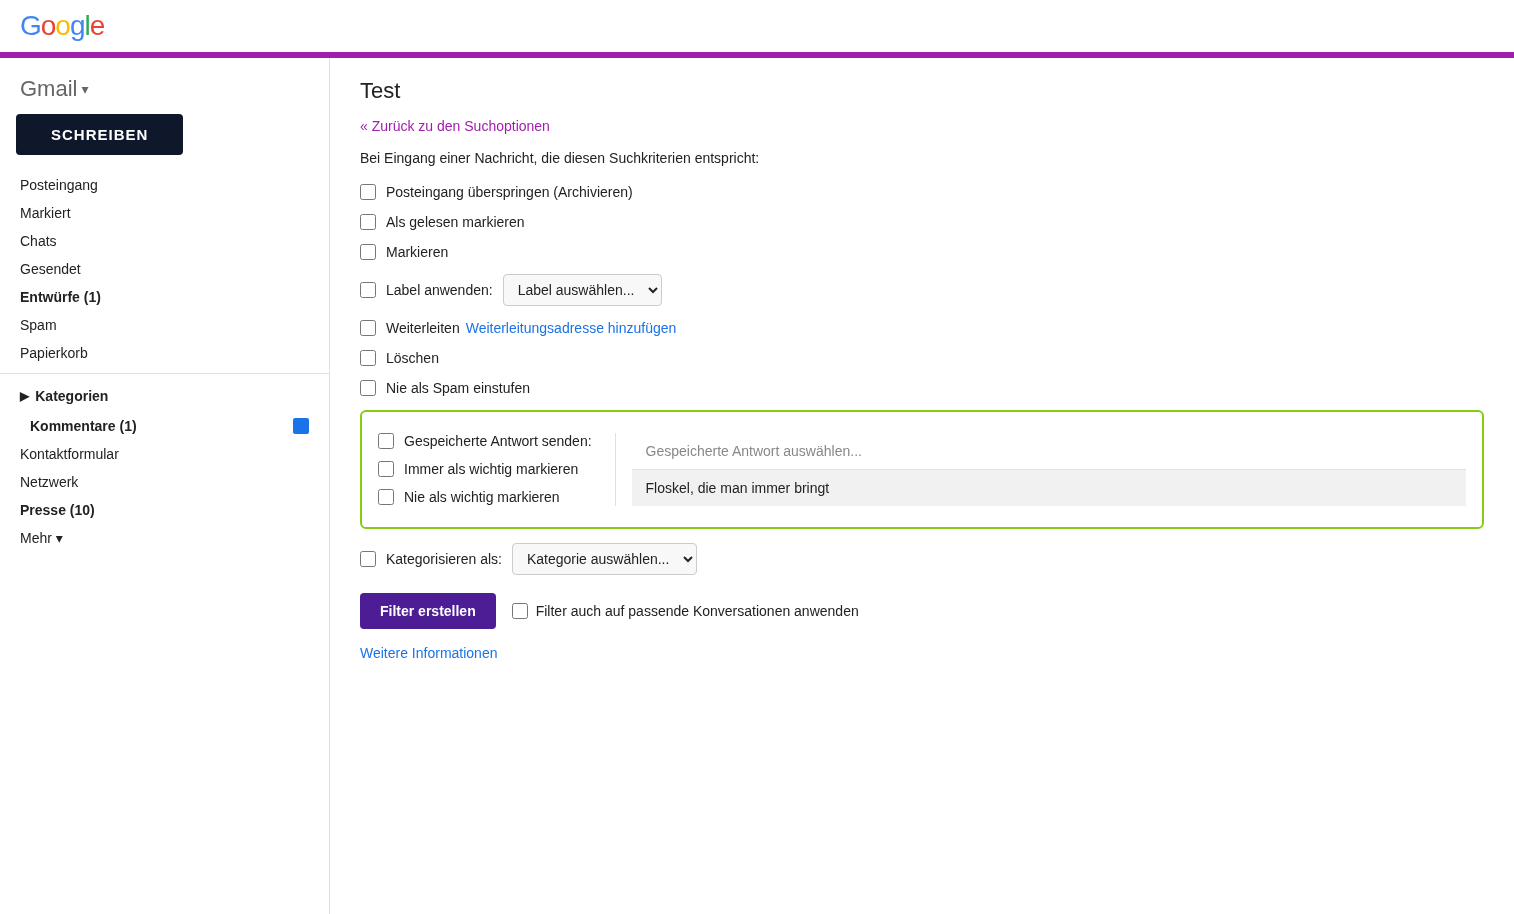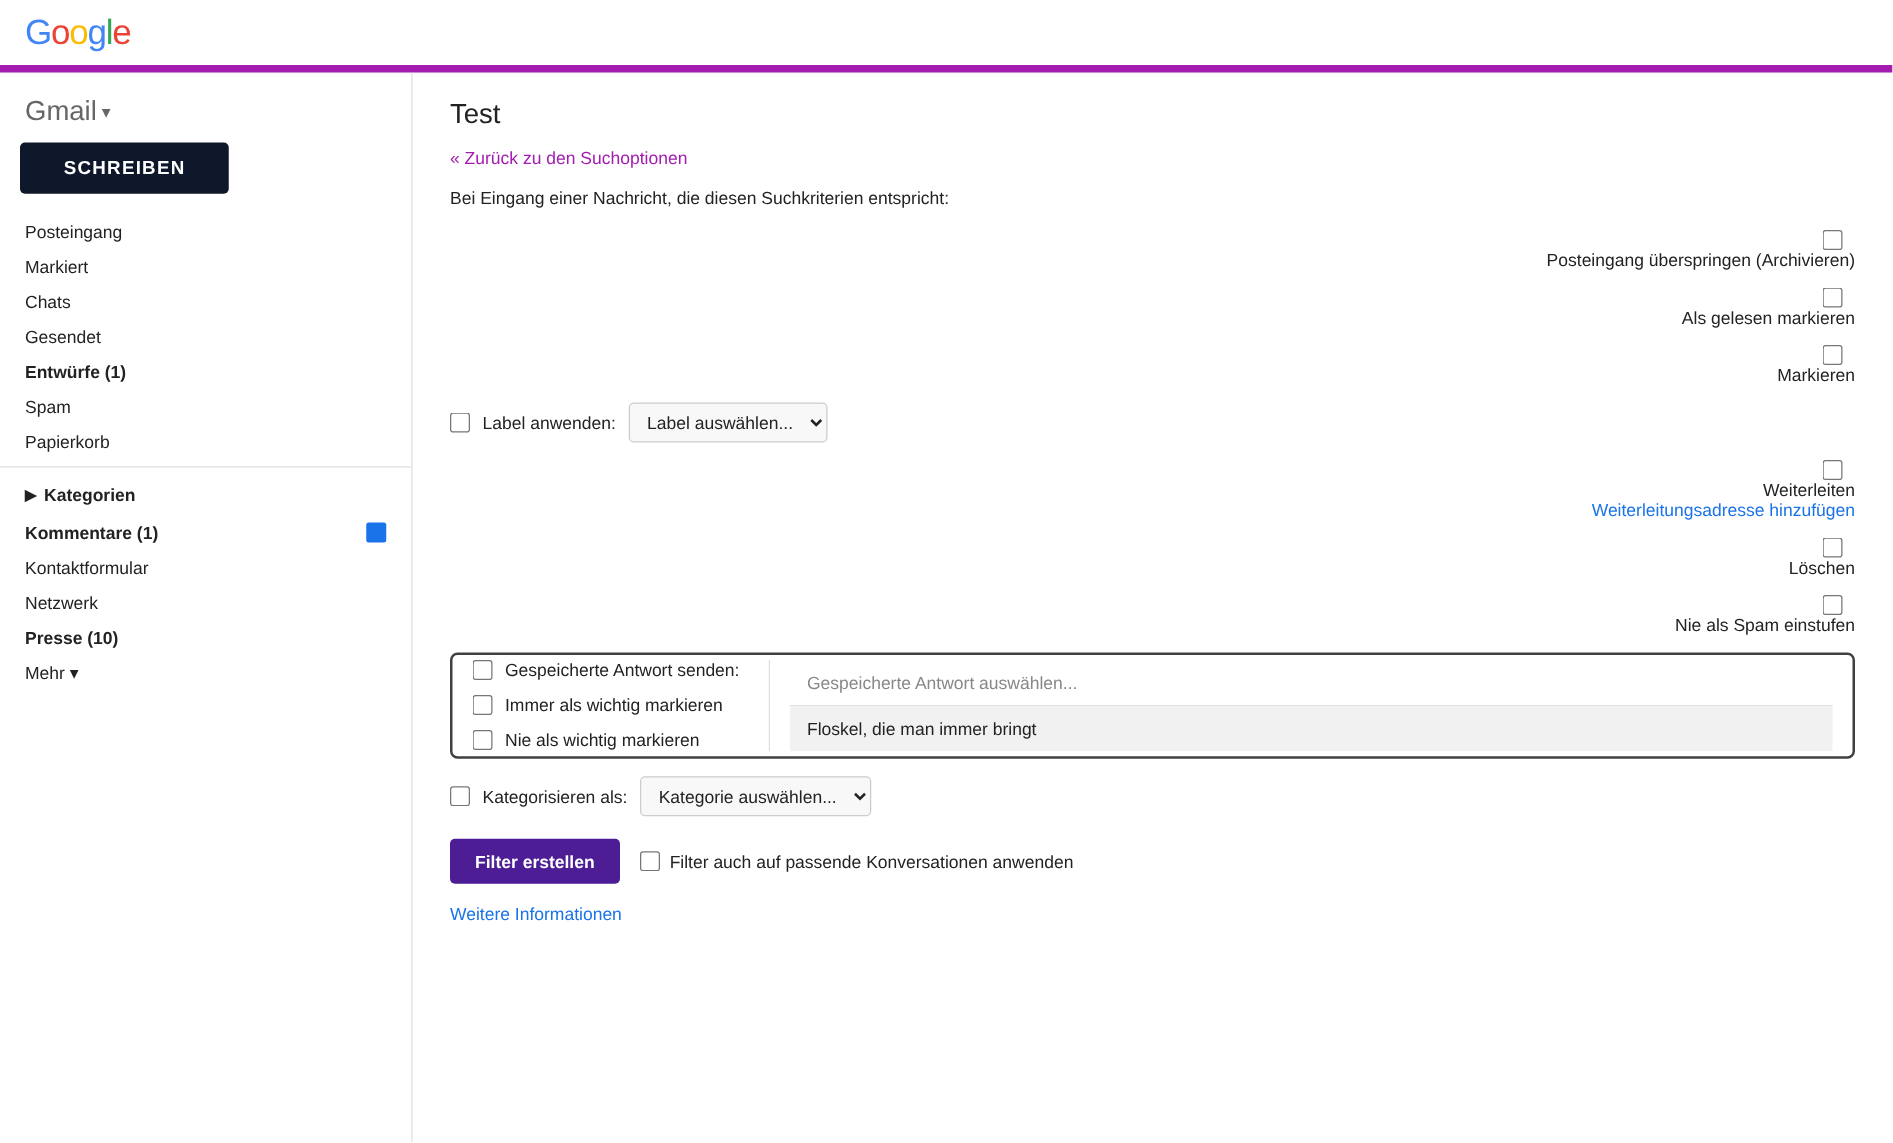--- a/index.html
+++ b/index.html
@@ -12,44 +12,44 @@
     
     .main-layout { display: flex; flex: 1; overflow: hidden; }
 
     
     .sidebar { width: 330px; min-width: 330px; padding: 10px 0; overflow-y: auto; border-right: 1px solid #e0e0e0; }
     .gmail-label { display: flex; align-items: center; padding: 8px 20px 12px; }
     .gmail-title { font-size: 22px; color: #666; cursor: pointer; }
     .compose-btn { display: block; margin: 0 16px 16px; background: #0f172a; color: white; border: none; border-radius: 4px; padding: 12px 35px; font-size: 15px; font-weight: bold; letter-spacing: 1px; cursor: pointer; text-align: center; }
     .sidebar-item { padding: 6px 20px; cursor: pointer; font-size: 14px; color: #222; }
     .sidebar-item.bold { font-weight: bold; }
-    .sidebar-item.with-badge { display: flex; align-items: flex-end; justify-content: space-between; }
+    .sidebar-item.with-badge { display: flex; align-items: flex-end; justify-content: space-between; margin-left: 10px; }
     .badge-blue { width: 16px; height: 16px; background: #1a73e8; border-radius: 2px; }
     .sidebar-section { display: flex; align-items: center; padding: 8px 20px; font-weight: bold; font-size: 14px; }
     .sidebar-section .arrow { margin-right: 6px; font-size: 12px; }
     .sidebar-divider { border: none; border-top: 1px solid #e0e0e0; margin: 6px 0; }
 
     
     .content { flex: 1; padding: 20px 30px; overflow-y: auto; }
     .content-title { font-size: 22px; font-weight: normal; margin-bottom: 14px; color: #222; }
     .back-link { color: #a21caf; text-decoration: none; font-size: 14px; margin-bottom: 16px; display: block; }
     .description { font-size: 14px; color: #222; margin-bottom: 18px; }
-    .filter-option { display: flex; align-items: flex-end; margin-bottom: 14px; font-size: 14px; flex-direction: column; }
+    .filter-option { display: flex; align-items: flex-start; margin-bottom: 14px; font-size: 14px; }
     .filter-option input[type="checkbox"] { margin-right: 10px; width: 16px; height: 16px; cursor: pointer; }
     .filter-option label { cursor: pointer; color: #222; }
     .filter-option .link { color: #1a73e8; text-decoration: none; margin-left: 6px; }
 
     
     .label-select-container { display: flex; align-items: center; margin-bottom: 14px; }
     .label-select-container input[type="checkbox"] { margin-right: 10px; width: 16px; height: 16px; cursor: pointer; }
     .label-select-container label { color: #222; margin-right: 10px; }
     .styled-select { padding: 6px 10px; border: 1px solid #ccc; border-radius: 4px; font-size: 14px; background: #f8f8f8; color: #222; cursor: pointer; }
 
     
-    .highlighted-section { border: 2px solid #404040; border-radius: 6px; padding: 4px 16px; margin-bottom: 14px; position: relative; }
+    .highlighted-section { border: 2px solid #84cc16; border-radius: 6px; padding: 21px 16px; margin-bottom: 14px; position: relative; }
     .highlighted-inner { display: flex; gap: 0; }
     .highlighted-left { flex: 0 0 auto; }
     .highlighted-right { flex: 1; border-left: 1px solid #e0e0e0; margin-left: 23px; padding-left: 16px; }
     .dropdown-option { padding: 10px 14px; font-size: 14px; color: #555; cursor: pointer; background: #fff; }
     .dropdown-option.selected { background: #f1f1f1; color: #222; }
     .hl-filter-option { display: flex; align-items: center; margin-bottom: 12px; font-size: 14px; }
     .hl-filter-option:last-child { margin-bottom: 0; }
     .hl-filter-option input[type="checkbox"] { margin-right: 10px; width: 16px; height: 16px; cursor: pointer; }
     .hl-filter-option label { color: #222; }
 

